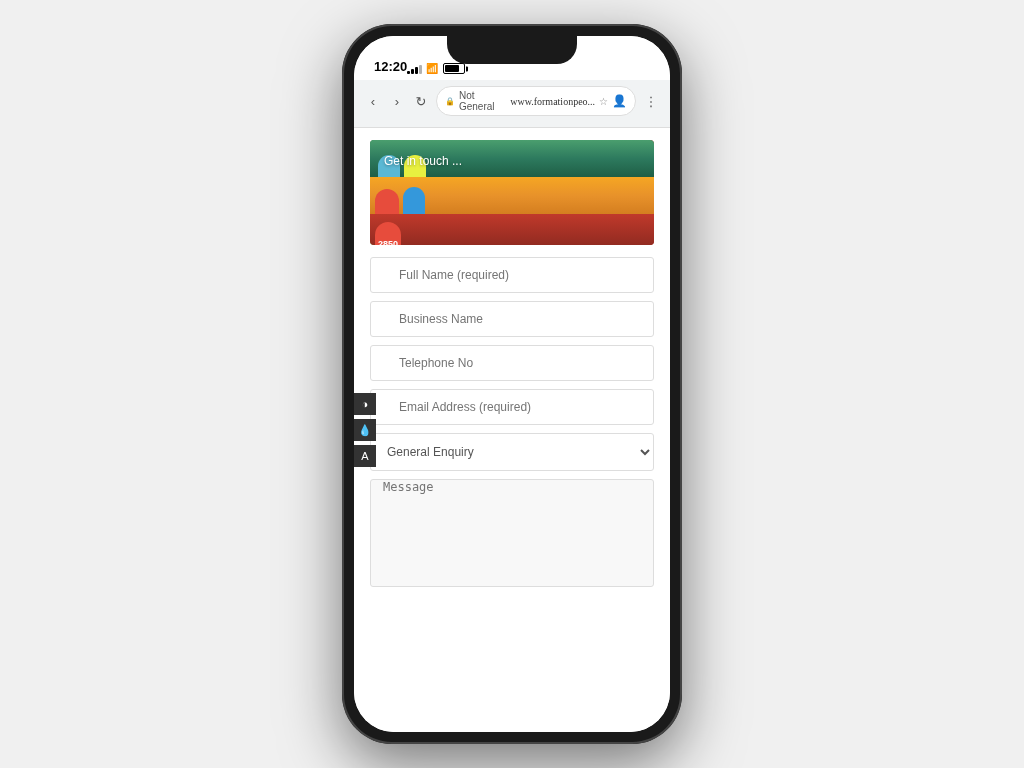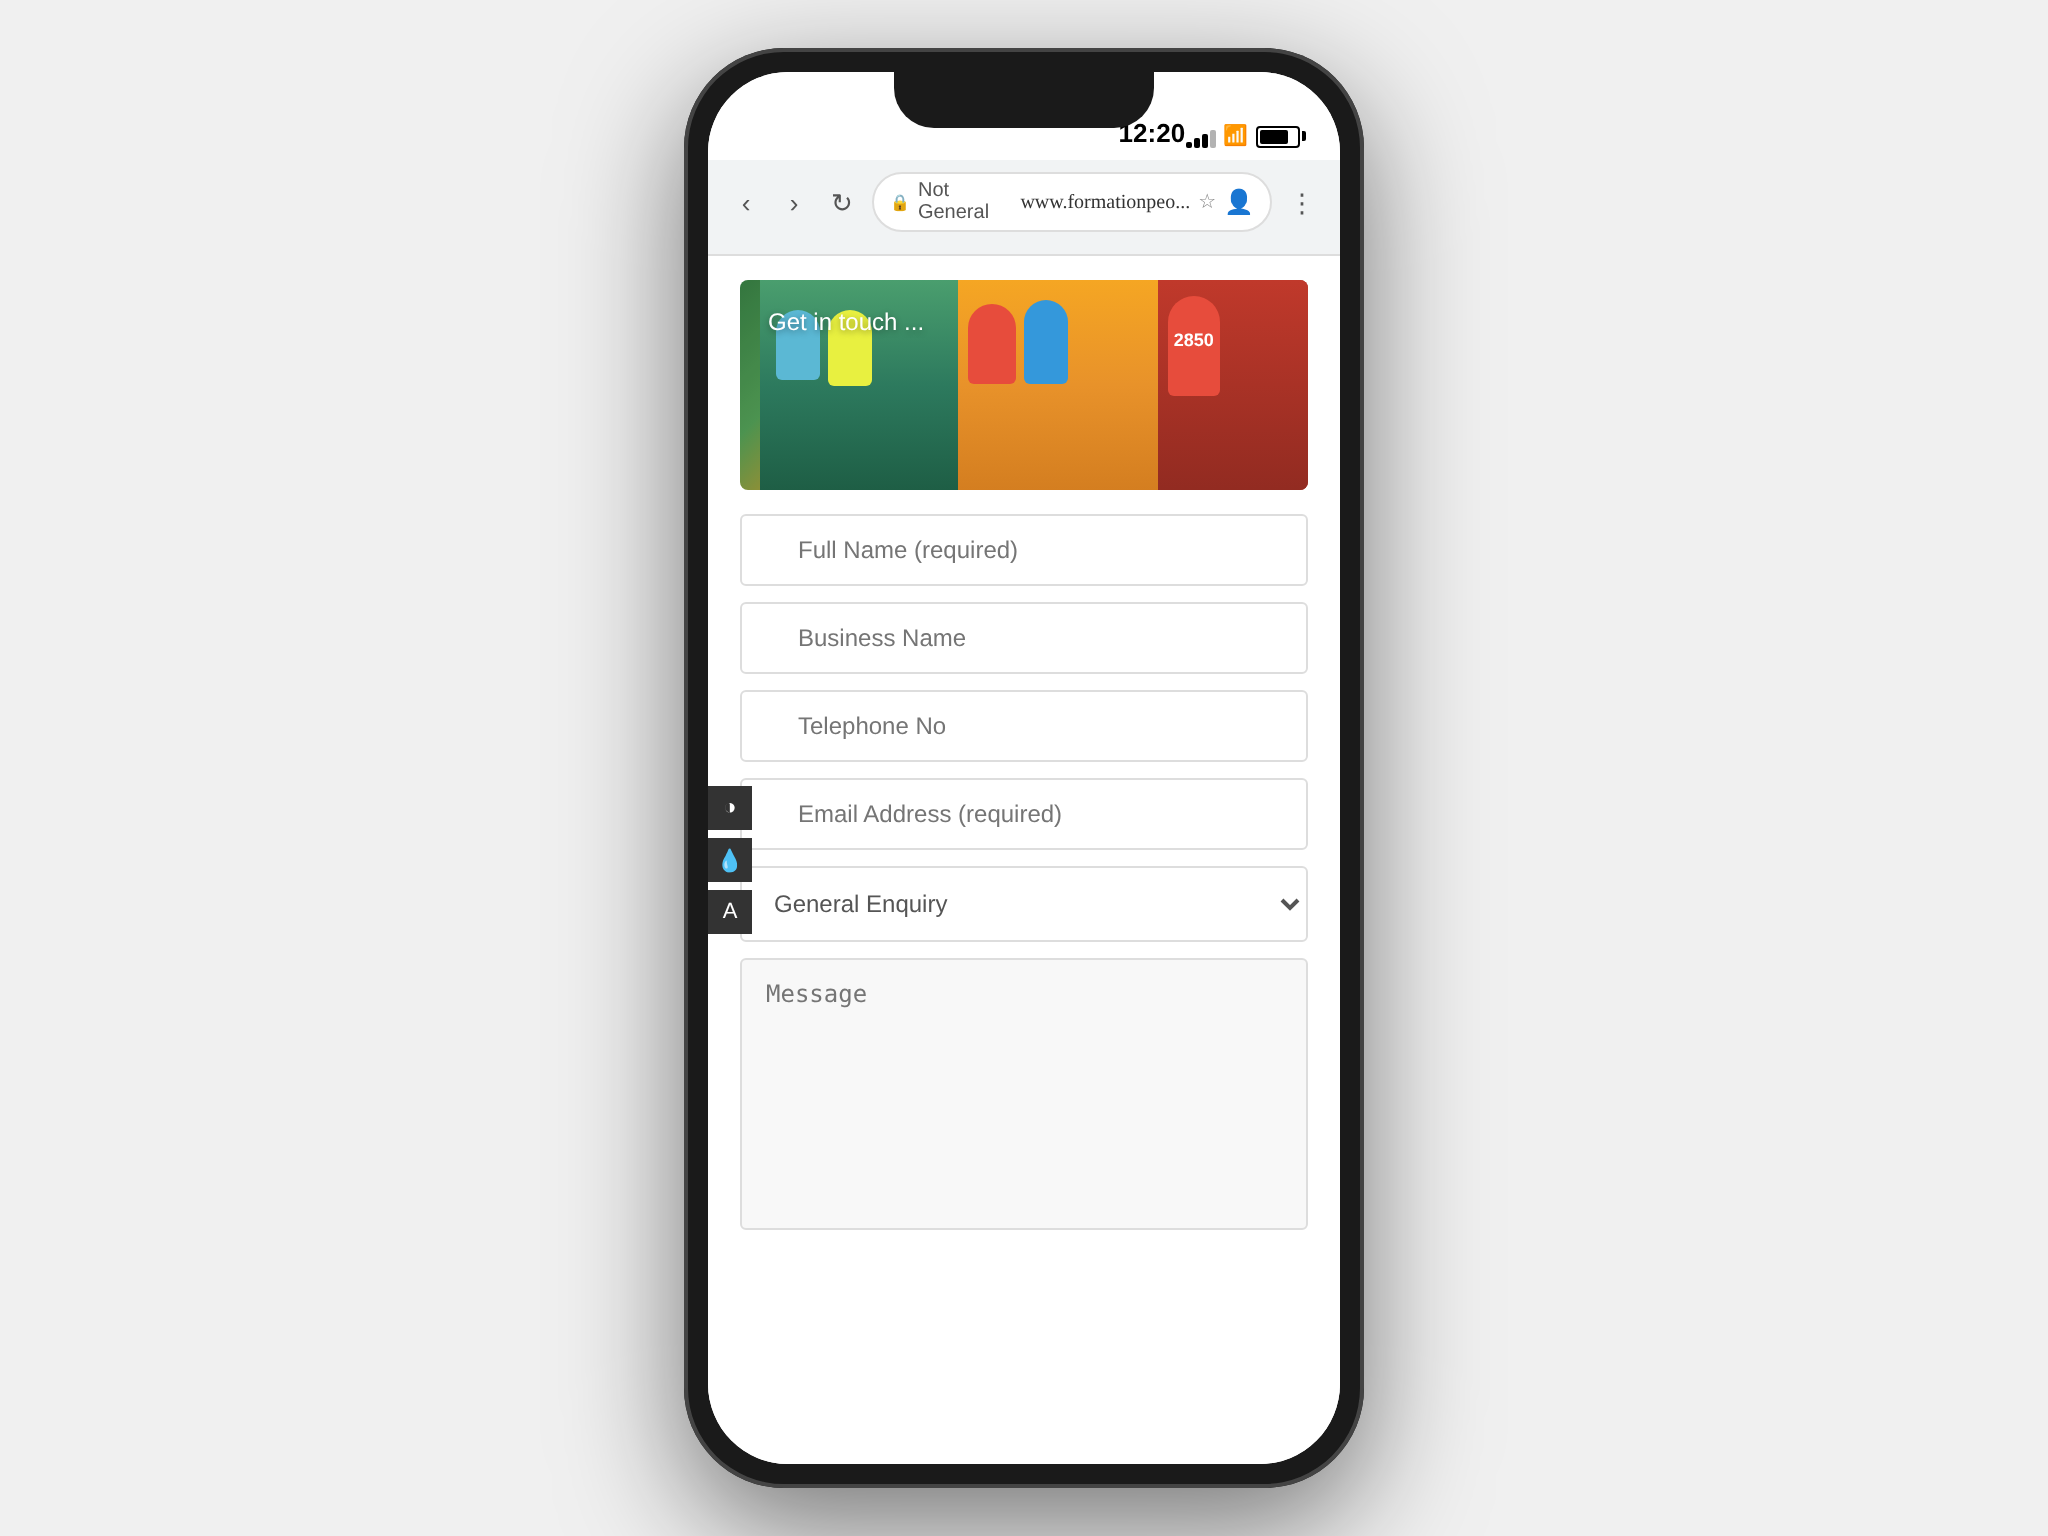--- a/index.html
+++ b/index.html
@@ -45,21 +45,21 @@
       border-radius: 0 0 20px 20px;
       z-index: 10;
     }
 
     
     .status-bar {
       height: 44px;
       background: #fff;
       display: flex;
       align-items: flex-end;
-      justify-content: flex-end;
+      justify-content: flex-start;
       padding: 0 20px 6px;
       position: relative;
       z-index: 9;
       flex-shrink: 0;
     }
 
     .status-time {
       font-size: 13px;
       font-weight: 600;
       color: #000;
@@ -254,29 +254,29 @@
       border-radius: 3px;
       font-size: 12px;
       color: #555;
       background: #fff;
       outline: none;
       appearance: auto;
     }
 
     .form-textarea {
       width: 100%;
-      padding: 10px 12px;
+      padding: 0 12px;
       margin-bottom: 8px;
       border: 1px solid #ddd;
       border-radius: 3px;
       font-size: 12px;
       color: #888;
       background: #f8f8f8;
       outline: none;
-      height: 136px;
+      height: 108px;
       resize: none;
     }
 
     
     .accessibility-sidebar {
       position: absolute;
       left: 0;
       top: 50%;
       transform: translateY(-50%);
       display: flex;
@@ -345,21 +345,21 @@
       <div class="accessibility-sidebar">
         <div class="access-btn">◑</div>
         <div class="access-btn">💧</div>
         <div class="access-btn">A</div>
       </div>
 
 
       <div class="hero-image">
         <div class="hero-overlay"></div>
 
-        <div style="position:absolute;top:0;left:10px;width:100%;height:100%;display:flex;align-items:stretch;">
+        <div style="position:absolute;top:0;left:0;width:100%;height:100%;display:flex;align-items:stretch;flex-direction:column;">
 
           <div style="flex:0.35;background:linear-gradient(180deg,#4a9e6e 0%,#2d7a5e 50%,#1e5e45 100%);position:relative;">
             <div style="position:absolute;top:15px;left:8px;width:22px;height:35px;background:#5bb8d4;border-radius:11px 11px 3px 3px;"></div>
             <div style="position:absolute;top:15px;left:34px;width:22px;height:38px;background:#e8f040;border-radius:11px 11px 3px 3px;"></div>
           </div>
 
           <div style="flex:0.35;background:linear-gradient(180deg,#f5a623 0%,#e8922a 50%,#d47e20 100%);position:relative;">
             <div style="position:absolute;top:12px;left:5px;width:24px;height:40px;background:#e74c3c;border-radius:12px 12px 3px 3px;"></div>
             <div style="position:absolute;top:10px;left:33px;width:22px;height:42px;background:#3498db;border-radius:11px 11px 3px 3px;"></div>
           </div>

